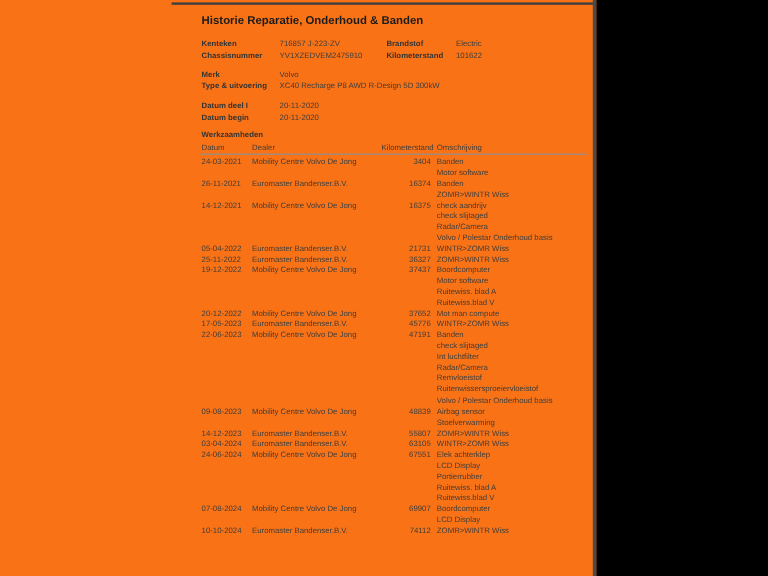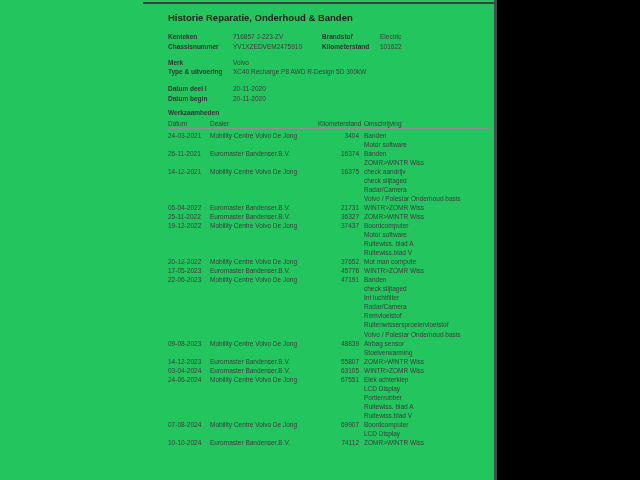--- a/index.html
+++ b/index.html
@@ -2,21 +2,21 @@
 <html><head>
 <meta charset="utf-8">
 <style>
   html,body{margin:0;padding:0;}
   body{
     width:640px;height:480px;overflow:hidden;position:relative;
     background:#ffffff;
     font-family:"Liberation Sans", sans-serif;
     -webkit-font-smoothing:antialiased;
   }
-  .canvas{position:absolute;left:0;top:0;width:607px;height:480px;background:#22c55e;}
+  .canvas{position:absolute;left:0;top:0;width:607px;height:480px;background:#f97316;}
   
   .page-top-border{position:absolute;left:143px;top:2px;width:352px;height:2px;background:#3f3f3f;}
   .page-right-border{position:absolute;left:494px;top:0;width:3px;height:480px;background:#4a4a4a;}
   .right-band{position:absolute;left:497px;top:0;width:143px;height:480px;background:#000000;}
   
   .title{
     position:absolute;left:168px;top:12px;
     font-size:9.5px;font-weight:bold;color:#1c1c1c;letter-spacing:0;
     white-space:nowrap;
   }

